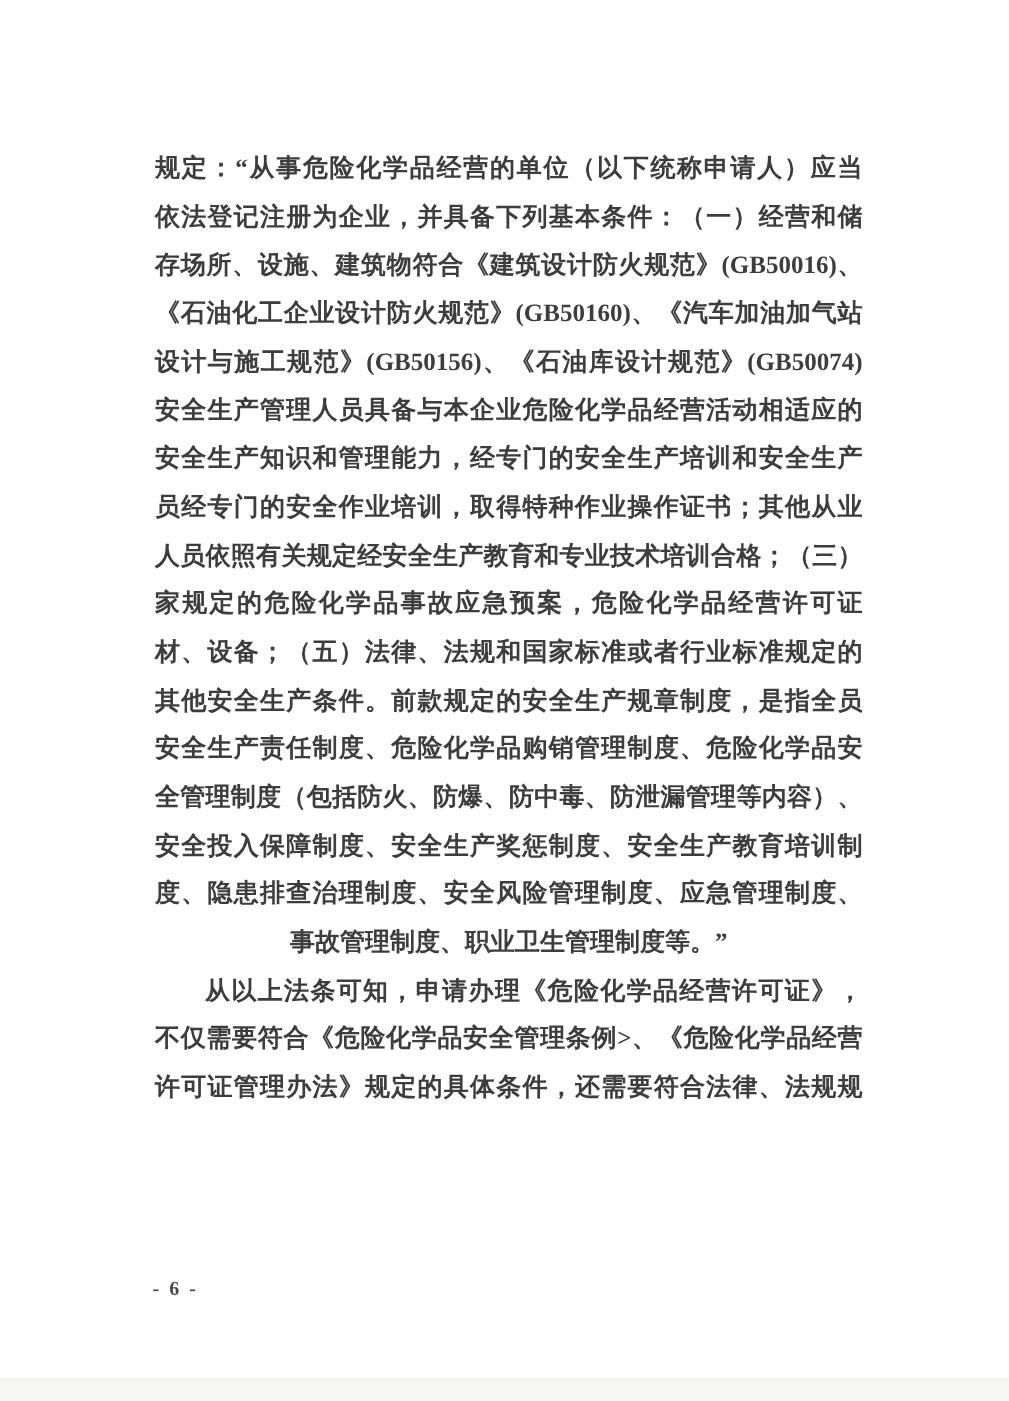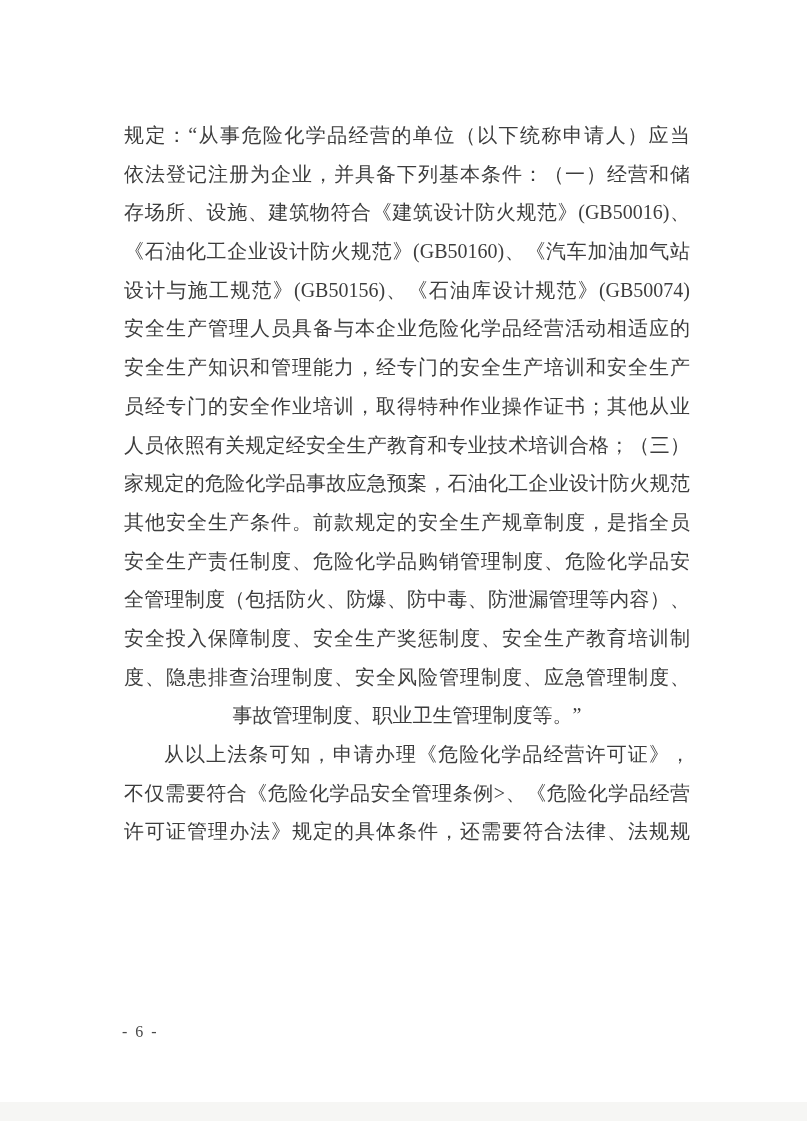--- a/index.html
+++ b/index.html
@@ -14,20 +14,21 @@
     font-family: "Liberation Serif", "DejaVu Serif", serif;
     overflow: hidden;
   }
   .page {
     position: absolute;
     left: 0;
     top: 0;
     width: 807px;
     height: 1102px;
     background: #ffffff;
+    font-weight: bold;
   }
   .text-block {
     position: absolute;
     left: 124px;
     top: 116px;
     width: 566px;
     font-size: 20px;
     color: #3d3d3d;
     text-rendering: optimizeLegibility;
   }
@@ -65,21 +66,22 @@
   <div class="text-block" id="text-block" style="color: rgb(61, 61, 61);">
       <div class="line justify">规定：“从事危险化学品经营的单位（以下统称申请人）应当</div>
       <div class="line justify">依法登记注册为企业，并具备下列基本条件：（一）经营和储</div>
       <div class="line justify">存场所、设施、建筑物符合《建筑设计防火规范》(GB50016)、</div>
       <div class="line justify">《石油化工企业设计防火规范》(GB50160)、《汽车加油加气站</div>
       <div class="line justify">设计与施工规范》(GB50156)、《石油库设计规范》(GB50074)</div>
       <div class="line justify">安全生产管理人员具备与本企业危险化学品经营活动相适应的</div>
       <div class="line justify">安全生产知识和管理能力，经专门的安全生产培训和安全生产</div>
       <div class="line justify">员经专门的安全作业培训，取得特种作业操作证书；其他从业</div>
       <div class="line justify">人员依照有关规定经安全生产教育和专业技术培训合格；（三）</div>
-      <div class="line justify">家规定的危险化学品事故应急预案，石油化工企业设计防火规范</div>
+      <div class="line justify">家规定的危险化学品事故应急预案，危险化学品经营许可证</div>
+      <div class="line justify">材、设备；（五）法律、法规和国家标准或者行业标准规定的</div>
       <div class="line justify">其他安全生产条件。前款规定的安全生产规章制度，是指全员</div>
       <div class="line justify">安全生产责任制度、危险化学品购销管理制度、危险化学品安</div>
       <div class="line justify">全管理制度（包括防火、防爆、防中毒、防泄漏管理等内容）、</div>
       <div class="line justify">安全投入保障制度、安全生产奖惩制度、安全生产教育培训制</div>
       <div class="line justify">度、隐患排查治理制度、安全风险管理制度、应急管理制度、</div>
       <div class="line left">事故管理制度、职业卫生管理制度等。”</div>
       <div class="line justify indent">从以上法条可知，申请办理《危险化学品经营许可证》，</div>
       <div class="line justify">不仅需要符合《危险化学品安全管理条例&gt;、《危险化学品经营</div>
       <div class="line justify">许可证管理办法》规定的具体条件，还需要符合法律、法规规</div>
     </div>

